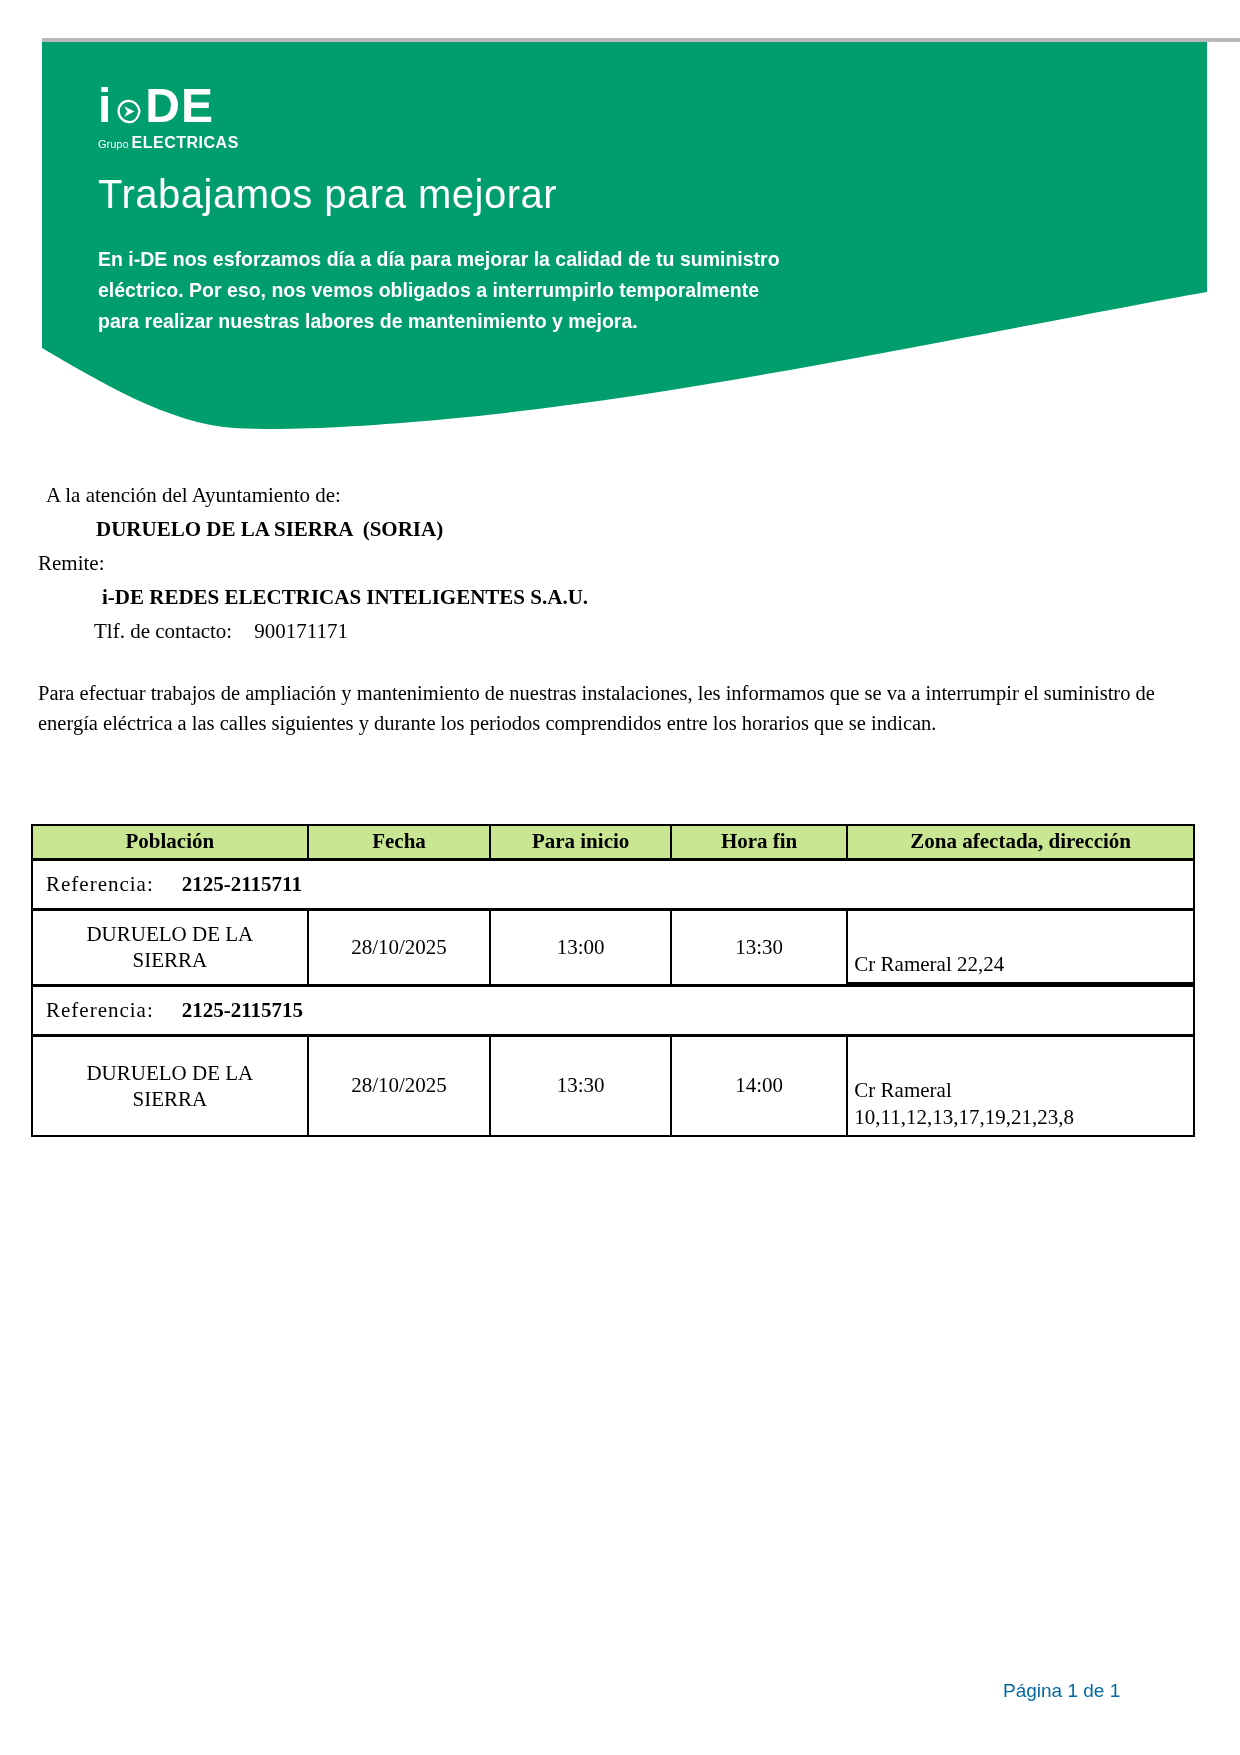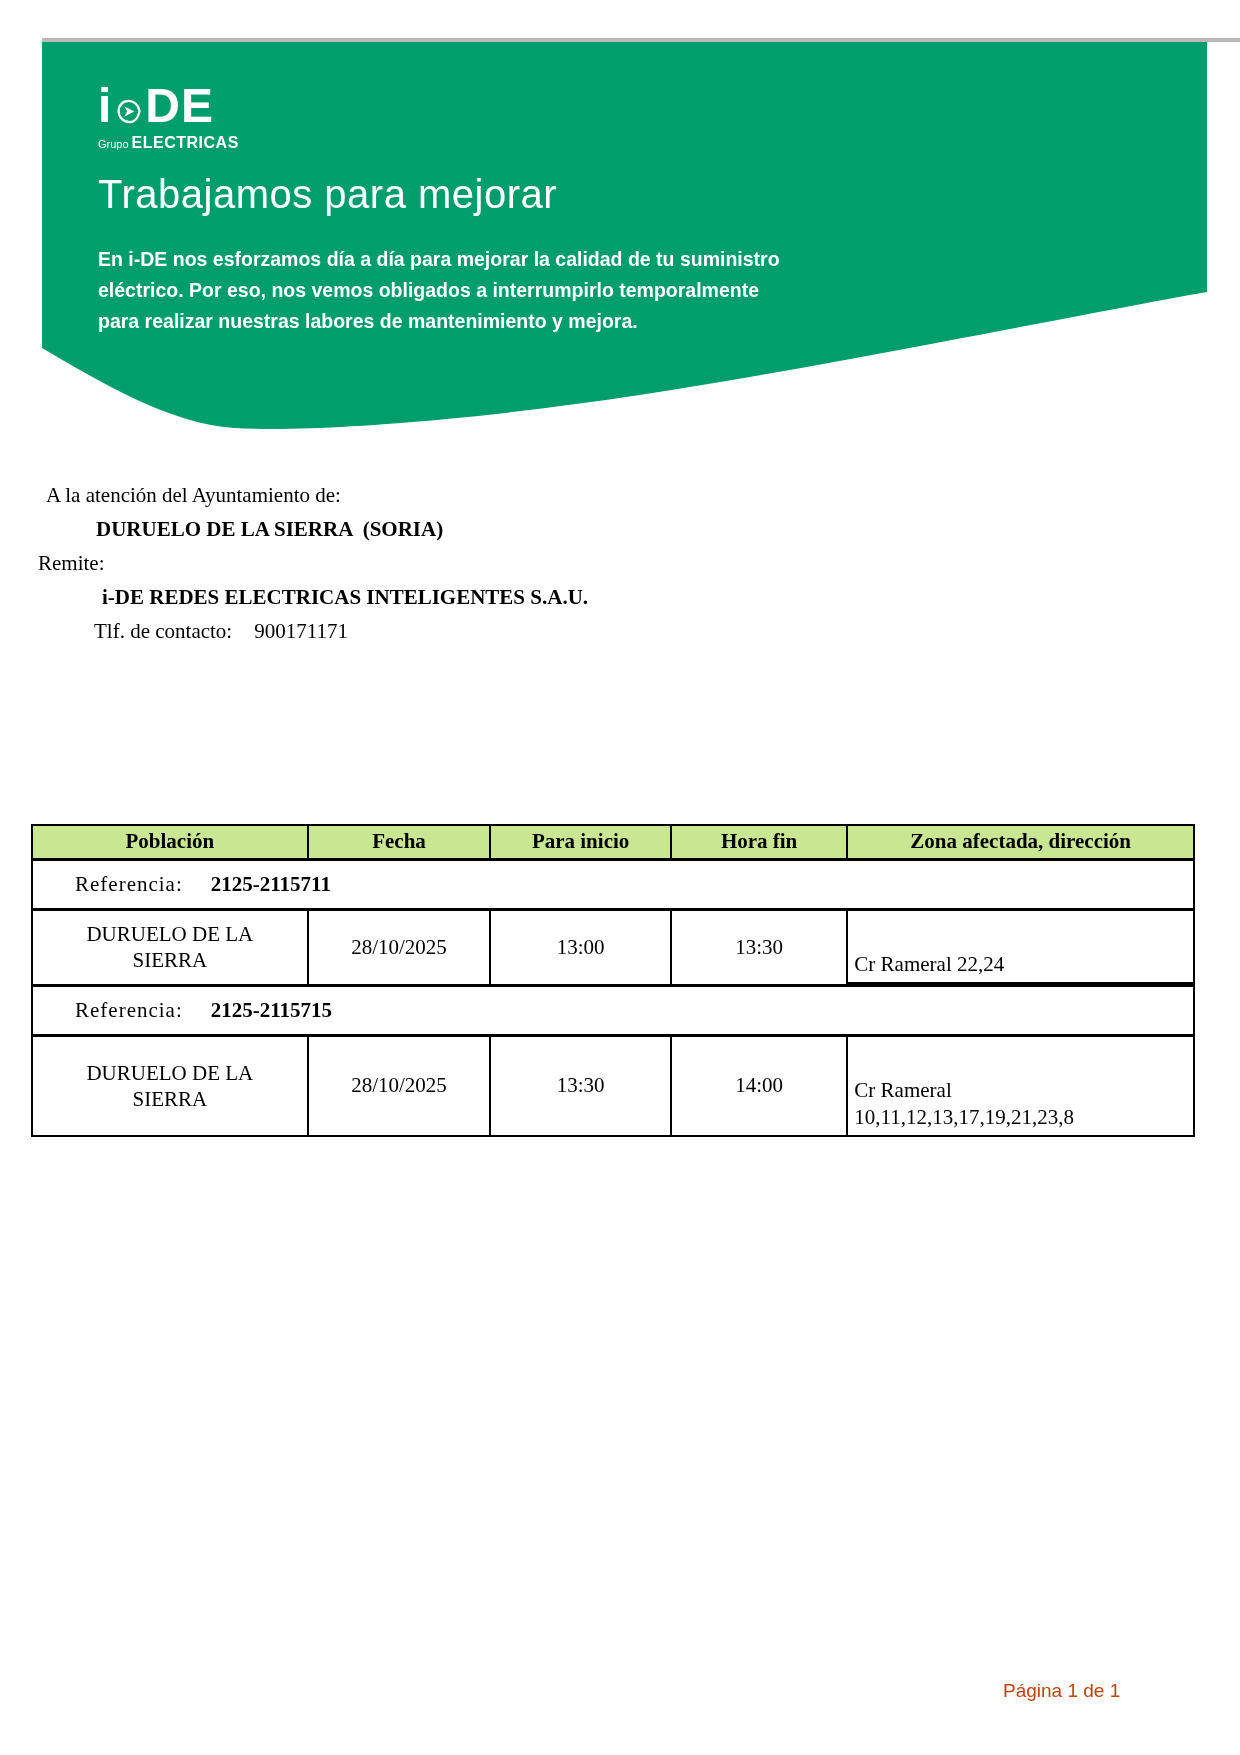--- a/index.html
+++ b/index.html
@@ -70,34 +70,34 @@
     height:34px;
     border-bottom:3px solid #000;
   }
   .outage-table tr.ref td {
     height:50px;
     border-top:3px solid #000;
     border-bottom:3px solid #000;
     padding-left:13px;
     vertical-align:middle;
   }
-  .ref-label { letter-spacing:1px;margin-left:29px; }
+  .ref-label { letter-spacing:1px; }
   .ref-val { font-weight:700; margin-left:28px; }
   .outage-table tr.data td { height:65px; text-align:center; vertical-align:middle; }
   .pob-inner { width:190px; margin:0 auto; line-height:26px; }
   td.c-zona { text-align:left !important; vertical-align:top !important; padding:0; }
   .zona-line { padding:2px 16px 4px 6px; line-height:27px;margin-top:38px; }
   .zona-line.divided { border-bottom:2px solid #000; min-height:33px; }
 
   
   .footer {
     position:absolute; left:1003px; top:1680px;
     font-family:"Liberation Sans", sans-serif;
     font-size:19px;
-    color:#c2410c;
+    color:#0369a1;
   }
 </style>
 </head>
 <body>
 
 <div class="page">
 
   <div class="top-line"></div>
 
   <div class="banner">
@@ -134,20 +134,21 @@
     <div class="r-attention">A la atención del Ayuntamiento de:</div>
     <div class="r-municipality">DURUELO DE LA SIERRA  (SORIA)</div>
     <div class="r-remite">Remite:</div>
     <div class="r-company">i-DE REDES ELECTRICAS INTELIGENTES S.A.U.</div>
     <div class="r-phone">
       <span>Tlf. de contacto:</span><span class="num">900171171</span>
     </div>
   </div>
 
   <div class="info">
+    <div class="info-body">Para efectuar trabajos de ampliación y mantenimiento de nuestras instalaciones, les informamos que se va a interrumpir el suministro de energía eléctrica a las calles siguientes y durante los periodos comprendidos entre los horarios que se indican.</div>
   </div>
 
   <table class="outage-table">
     <colgroup>
       <col style="width:276px">
         <col style="width:183px">
         <col style="width:181px">
         <col style="width:177px">
         <col style="width:347px">
     </colgroup>

